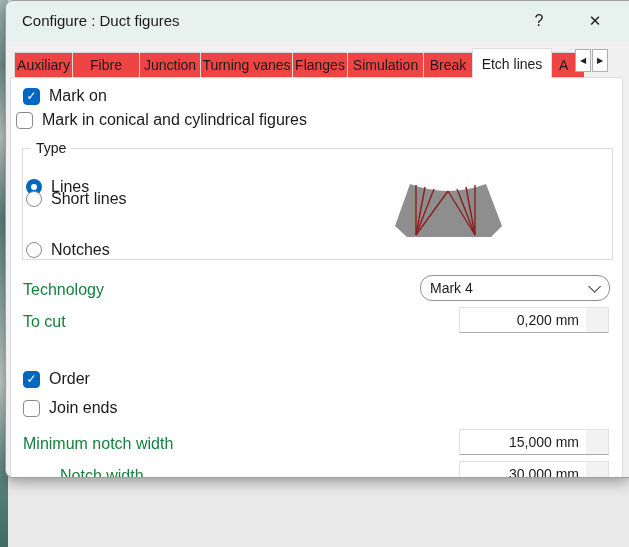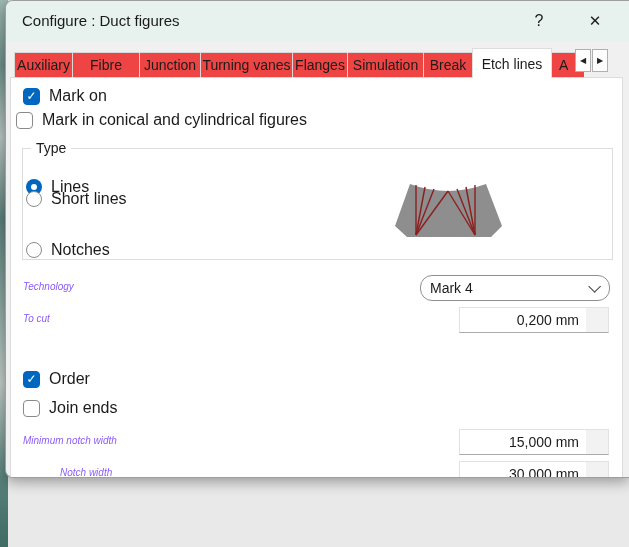--- a/index.html
+++ b/index.html
@@ -70,21 +70,21 @@
     border:1px solid #8f8f8f; border-radius:12px; display:flex; align-items:center; z-index:2; }
   .combo-text { font-size:14px; color:#1b1b1b; padding-left:9px; flex:1; }
   .chevron { width:9px; height:9px; border-right:1.5px solid #444; border-bottom:1.5px solid #444;
     transform:rotate(45deg) translateY(-3px); margin-right:12px; flex:0 0 auto; }
 
   .numfield { position:absolute; left:453px; width:150px; height:26px; background:#fff;
     border:1px solid #e2e2e2; border-bottom-color:#ababab; z-index:2; }
   .numval { position:absolute; right:29px; top:4px; font-size:14px; color:#1b1b1b; }
   .spin-strip { position:absolute; right:0; top:0; width:22px; height:100%; background:#f2f2f2; }
 
-  .field-label { position:absolute; left:17px; font-size:10px; color:#8b5cf6; z-index:2;font-style:italic; }
+  .field-label { position:absolute; left:17px; font-size:16px; color:#15803d; z-index:2; }
 
   
   .btn { position:absolute; top:511px; width:123px; height:26px; background:#fdfdfd;
     border:1px solid #d0d0d0; border-radius:0; font-size:14px; color:#a16207;
     display:flex; align-items:center; justify-content:center; z-index:2; }
   .btn.default { left:360px; border:1px solid #2f5da8; outline:1px dotted #444; outline-offset:-4px; }
   .btn.cancel { left:492px; }
 </style>
 </head>
 <body>

